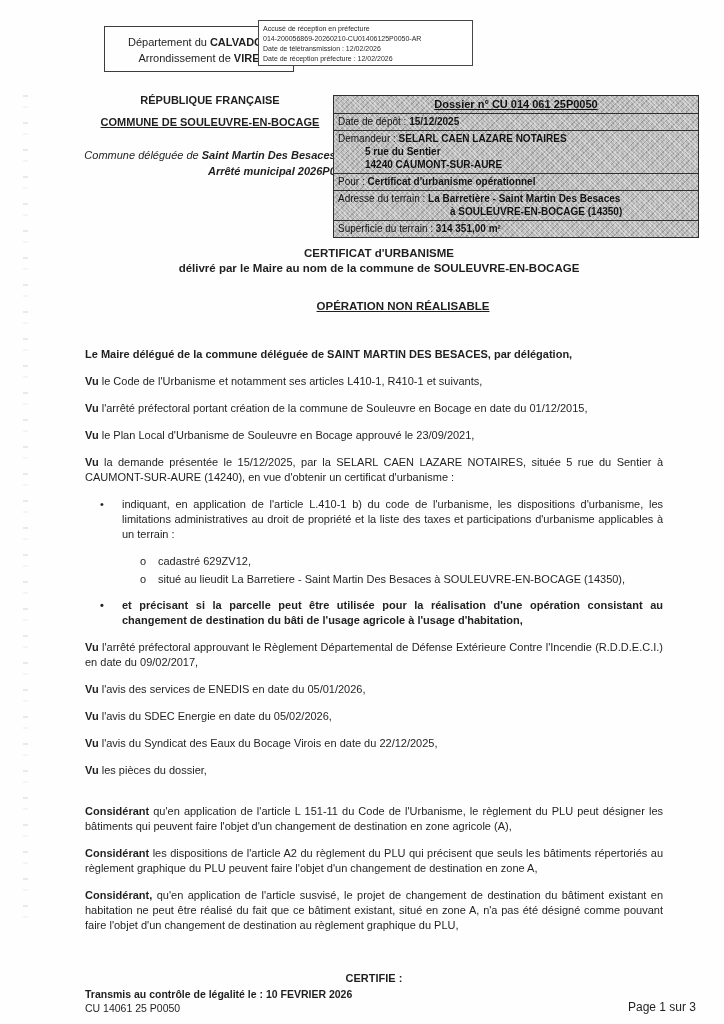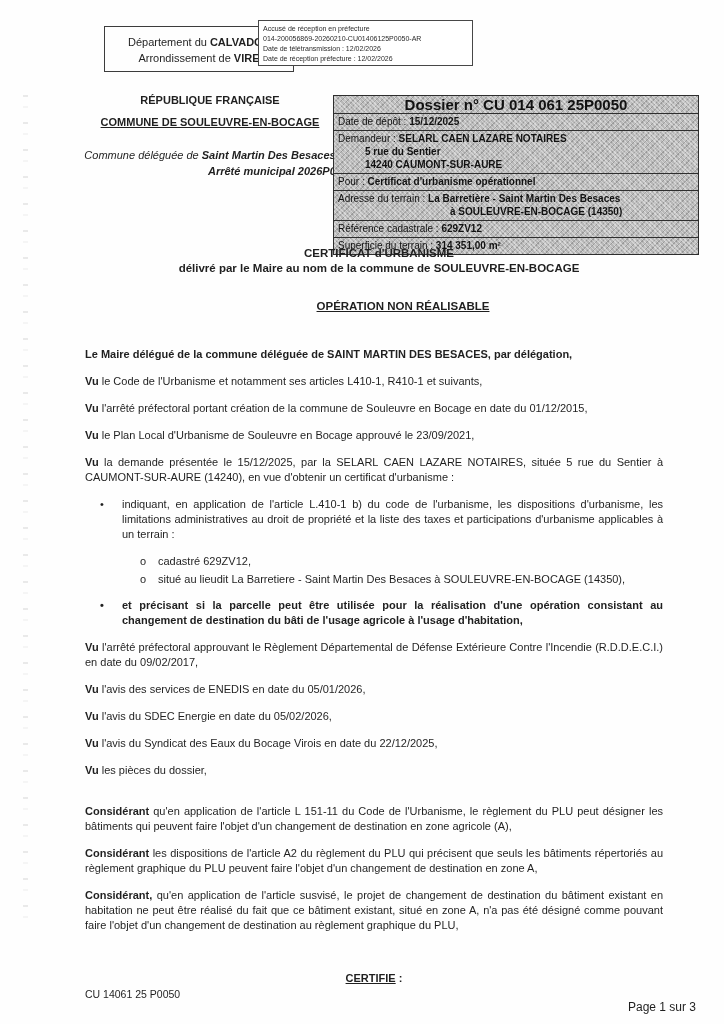--- a/index.html
+++ b/index.html
@@ -22,21 +22,21 @@
     border:1px solid #3c3c3c; box-sizing:border-box;
     font-size:11px; line-height:16px; text-align:center; padding-top:7px;
   }
   .reception-box {
     position:absolute; left:258px; top:20px; width:215px; height:46px;
     border:1px solid #474747; box-sizing:border-box; background:#fff;
     font-size:7px; line-height:10px; padding:3px 4px; color:#2a2a2a;
     white-space:nowrap; overflow:hidden;
   }
   .b { font-weight:bold; }
-  .u { text-decoration:underline; }
+  .u { }
   
   .left-col {
     position:absolute; left:72px; top:93px; width:276px;
     text-align:center; font-size:11px; line-height:14px;
   }
   .left-col .republic { font-weight:bold; margin-bottom:8px; }
   .left-col .commune  { font-weight:bold; text-decoration:underline; margin-bottom:19px; }
   .left-col .delegated { font-style:italic; margin-bottom:2px; }
   .left-col .arrete { font-style:italic; font-weight:bold;text-align:right; }
   
@@ -45,21 +45,21 @@
     border:1.5px solid #2e2e2e; box-sizing:border-box;
     font-size:10px; line-height:13px; color:#111;
     background-color:#b8b8b8;
     background-image:
       repeating-linear-gradient(45deg,  rgba(255,255,255,.38) 0 1px, transparent 1px 3px),
       repeating-linear-gradient(-45deg, rgba(40,40,40,.22) 0 1px, transparent 1px 4px),
       repeating-linear-gradient(90deg,  rgba(255,255,255,.18) 0 2px, transparent 2px 5px);
   }
   .drow { border-bottom:1px solid #2e2e2e; padding:1px 4px 2px 4px; }
   .drow:last-child { border-bottom:none; }
-  .drow.head { text-align:center; font-weight:bold; font-size:15px; padding:2px 4px; }
+  .drow.head { text-align:center; font-weight:bold; font-size:11px; padding:2px 4px;text-decoration:underline; }
   .drow .cont1 { padding-left:27px; }
   .drow .cont2 { padding-left:112px; }
   
   .titles {
     position:absolute; left:0; top:246px; width:724px;
     text-align:center; font-size:11.5px; line-height:15px; font-weight:bold;padding-left:17px;
   }
   .titles .operation { margin-top:23px; display:inline-block; text-decoration:underline;margin-left:48px; }
   
   .body-text {
@@ -109,21 +109,20 @@
     <div class="drow">
       <div><span>Demandeur : </span><span class="b">SELARL CAEN LAZARE NOTAIRES</span></div>
       <div class="cont1 b">5 rue du Sentier</div>
       <div class="cont1 b">14240 CAUMONT-SUR-AURE</div>
     </div>
     <div class="drow"><span>Pour : </span><span class="b">Certificat d'urbanisme opérationnel</span></div>
     <div class="drow">
       <div><span>Adresse du terrain : </span><span class="b">La Barretière - Saint Martin Des Besaces</span></div>
       <div class="cont2 b">à SOULEUVRE-EN-BOCAGE (14350)</div>
     </div>
-    <div class="drow"><span>Référence cadastrale : </span><span class="b">629ZV12</span></div>
     <div class="drow"><span>Superficie du terrain : </span><span class="b">314 351,00 m²</span></div>
   </div>
 
   <div class="titles">
     <div>CERTIFICAT d'URBANISME</div>
     <div>délivré par le Maire au nom de la commune de SOULEUVRE-EN-BOCAGE</div>
     <div><span class="operation">OPÉRATION NON RÉALISABLE</span></div>
   </div>
 
   <div class="body-text">
@@ -141,16 +140,17 @@
     <div class="p"><span class="b">Vu</span><span> l'avis du SDEC Energie en date du 05/02/2026,</span></div>
     <div class="p"><span class="b">Vu</span><span> l'avis du Syndicat des Eaux du Bocage Virois en date du 22/12/2025,</span></div>
     <div class="p"><span class="b">Vu</span><span> les pièces du dossier,</span></div>
     <div class="p gap-lg"><span class="b">Considérant</span><span> qu'en application de l'article L 151-11 du Code de l'Urbanisme, le règlement du PLU peut désigner les bâtiments qui peuvent faire l'objet d'un changement de destination en zone agricole (A),</span></div>
     <div class="p"><span class="b">Considérant</span><span> les dispositions de l'article A2 du règlement du PLU qui précisent que seuls les bâtiments répertoriés au règlement graphique du PLU peuvent faire l'objet d'un changement de destination en zone A,</span></div>
     <div class="p"><span class="b">Considérant,</span><span> qu'en application de l'article susvisé, le projet de changement de destination du bâtiment existant en habitation ne peut être réalisé du fait que ce bâtiment existant, situé en zone A, n'a pas été désigné comme pouvant faire l'objet d'un changement de destination au règlement graphique du PLU,</span></div>
     <div class="certify"><span class="u">CERTIFIE</span><span> :</span></div>
   </div>
 
   <div class="footer-left">
+    <div class="b"><span>Transmis au contrôle de légalité le : </span><span>10 FEVRIER 2026</span></div>
     <div>CU 14061 25 P0050</div>
   </div>
   <div class="page-num">Page 1 sur 3</div>
 </div>
 
 </body></html>

